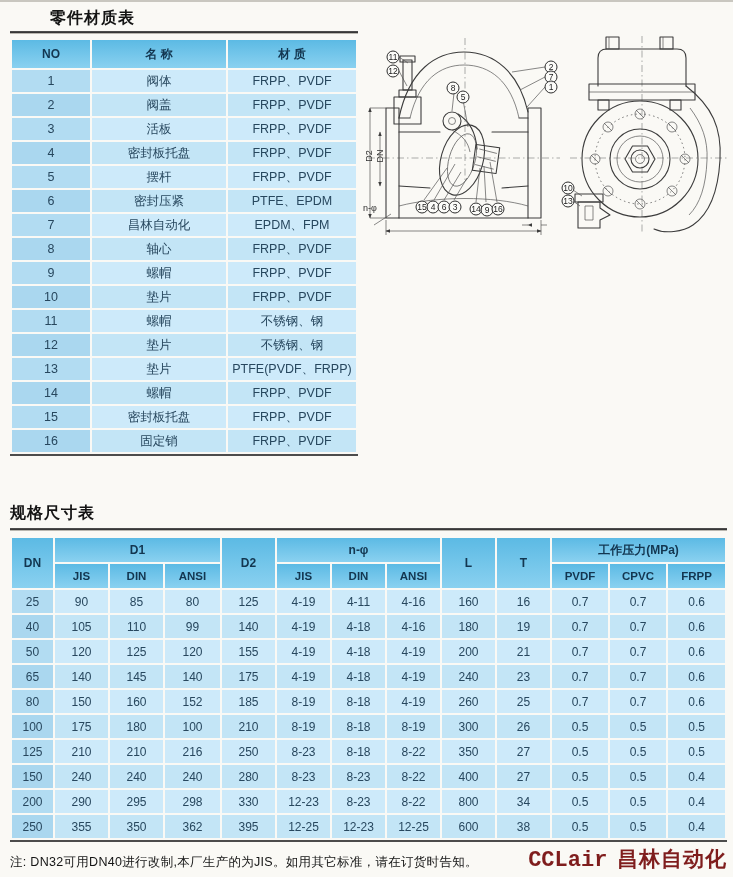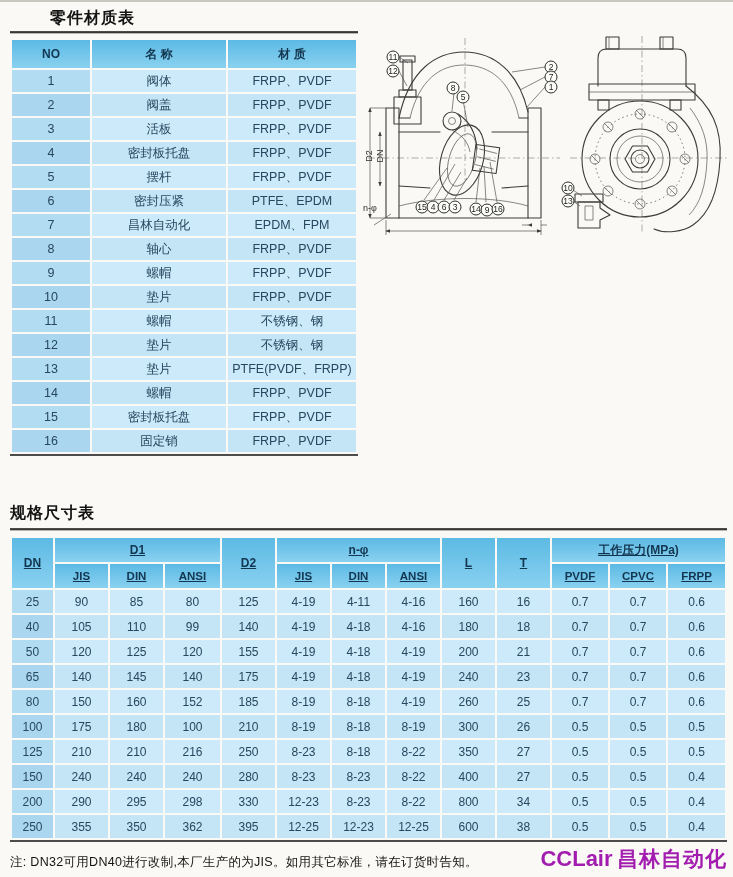--- a/index.html
+++ b/index.html
@@ -25,40 +25,40 @@
     background:linear-gradient(180deg,#5cbae4 0%,#8ad1f0 100%);
     color:#133650; font-weight:700; font-size:12px;
   }
   td { background:#cdeafa; color:#27475e; font-size:12.5px; }
   tr:nth-child(even) td { background:#c3e5f6; }
   td:first-child { background:#b2dcf2; }
   tr:nth-child(even) td:first-child { background:#aad7ef; }
   .tbl-wrap { position:absolute; border-bottom:2px solid #4c4c4c; }
   #parts-table th { height:28px; }
   #parts-table td { height:22px; }
-  #spec-table th { height:24px; font-size:12px;text-decoration:underline; }
+  #spec-table th { height:24px; font-size:12px; }
   #spec-table .sub th { font-size:11.5px; }
   #spec-table td { height:23px; font-size:12px; }
 
   .drawing { position:absolute; }
   .drawing svg { display:block; }
   .ln { fill:none; stroke:#3c3c3c; stroke-width:1.1; stroke-linecap:round; stroke-linejoin:round; }
   .thin { fill:none; stroke:#555; stroke-width:0.7; }
   .cl  { fill:none; stroke:#777; stroke-width:0.6; stroke-dasharray:7 3 1.5 3; }
   .dot { fill:none; stroke:#555; stroke-width:0.8; stroke-dasharray:1.5 3; }
   .co {
     position:absolute; width:13px; height:13px; border:1px solid #2e2e2e; border-radius:50%;
     background:rgba(252,252,250,.9); color:#1c1c1c; font-size:8.5px; line-height:11px;
     text-align:center; transform:translate(-50%,-50%); z-index:3;
   }
   .dim-label { position:absolute; font-size:9px; color:#2e2e2e; transform:translate(-50%,-50%); z-index:3; }
   .rot { transform:translate(-50%,-50%) rotate(-90deg); }
 
   #footer-note { position:absolute; left:10px; top:852px; font-size:12.5px; color:#141414; letter-spacing:0.3px; }
-  #brand { position:absolute; right:6px; top:843px; color:#a21caf; }
+  #brand { position:absolute; right:6px; top:843px; color:#7f1d1d;font-family:Liberation Mono, monospace; }
   #brand .en { font-size:22px; font-weight:700; letter-spacing:0px; }
   #brand .cn { font-size:21px; font-weight:700; letter-spacing:1px; }
 </style>
 </head>
 <body>
 
 <div id="page">
 
   <div class="section-title" style="top:6px;margin-left:40px;">零件材质表</div>
   <div class="title-rule" style="left:10px; top:29px; width:348px;"></div>
@@ -353,21 +353,21 @@
           <tr>
             <td>40</td>
             <td>105</td>
             <td>110</td>
             <td>99</td>
             <td>140</td>
             <td>4-19</td>
             <td>4-18</td>
             <td>4-16</td>
             <td>180</td>
-            <td>18</td>
+            <td>19</td>
             <td>0.7</td>
             <td>0.7</td>
             <td>0.6</td>
           </tr>
           <tr>
             <td>50</td>
             <td>120</td>
             <td>125</td>
             <td>120</td>
             <td>155</td>

